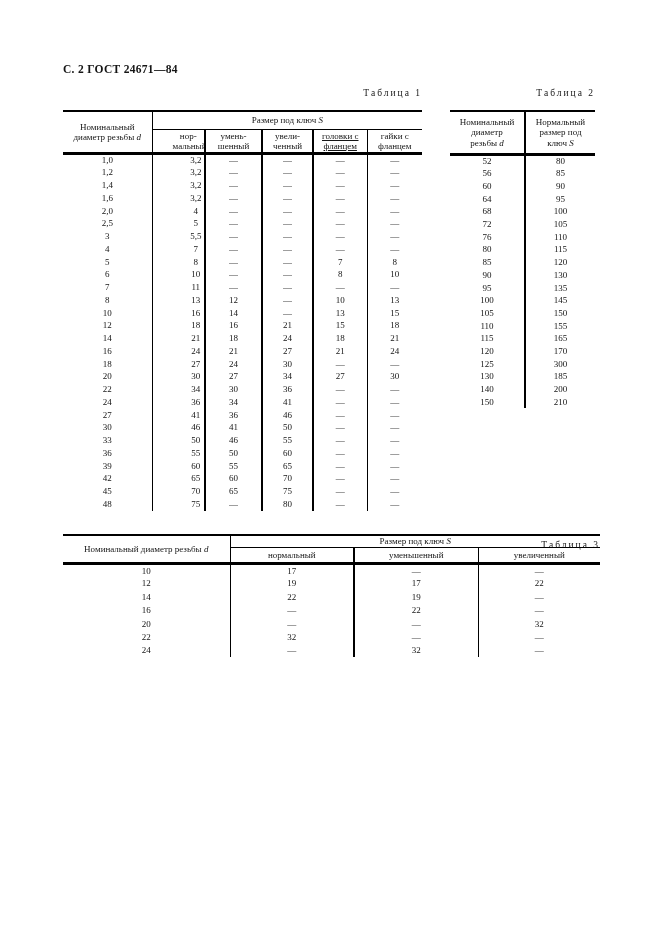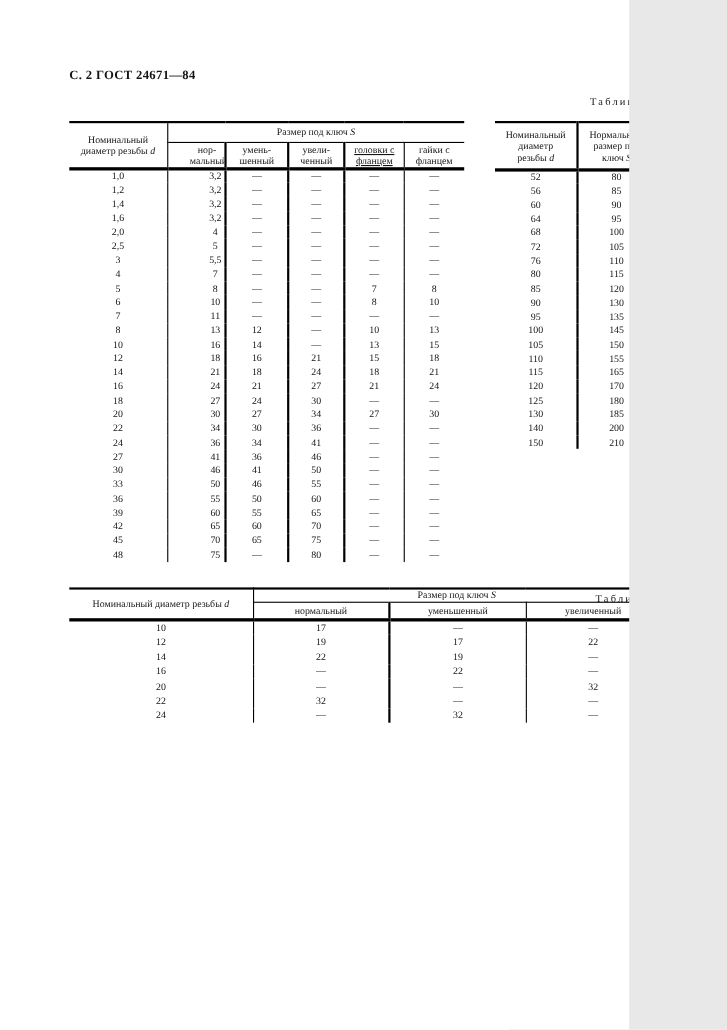--- a/index.html
+++ b/index.html
@@ -1,18 +1,18 @@
 <!DOCTYPE html>
 <html><head>
 <meta charset="utf-8">
 <style>
   html,body{margin:0;padding:0;background:#e8e8e8;}
   .page{
     position:relative;
-    width:572px;height:936px;
+    width:661px;height:936px;
     background:#ffffff;
     font-family:"Liberation Serif","DejaVu Serif",serif;
     color:#151515;
     overflow:hidden;
   }
   .page-header{
     position:absolute;left:63px;top:63px;
     font-size:11.5px;font-weight:bold;letter-spacing:.3px;
   }
   .tbl-label{
@@ -69,20 +69,21 @@
   .t3 tbody td:nth-child(2){border-right:2.5px solid #000;}
   .t3 tbody td:nth-child(3){border-right:1.5px solid #000;}
 </style>
 </head>
 <body>
 
 <div class="page">
 
   <div class="page-header">С. 2 ГОСТ 24671—84</div>
 
+  <div class="tbl-label" style="left:63px;top:88px;width:359px;">Таблица 1</div>
 
   <table class="t t1">
     <colgroup>
       <col style="width:89px">
         <col style="width:53px">
         <col style="width:57px">
       <col style="width:51px">
         <col style="width:54px">
         <col style="width:55px">
     </colgroup>
@@ -410,21 +411,21 @@
         <tr>
           <td>115</td>
           <td>165</td>
         </tr>
         <tr>
           <td>120</td>
           <td>170</td>
         </tr>
         <tr>
           <td>125</td>
-          <td>180</td>
+          <td>300</td>
         </tr>
         <tr>
           <td>130</td>
           <td>185</td>
         </tr>
         <tr>
           <td>140</td>
           <td>200</td>
         </tr>
         <tr>

